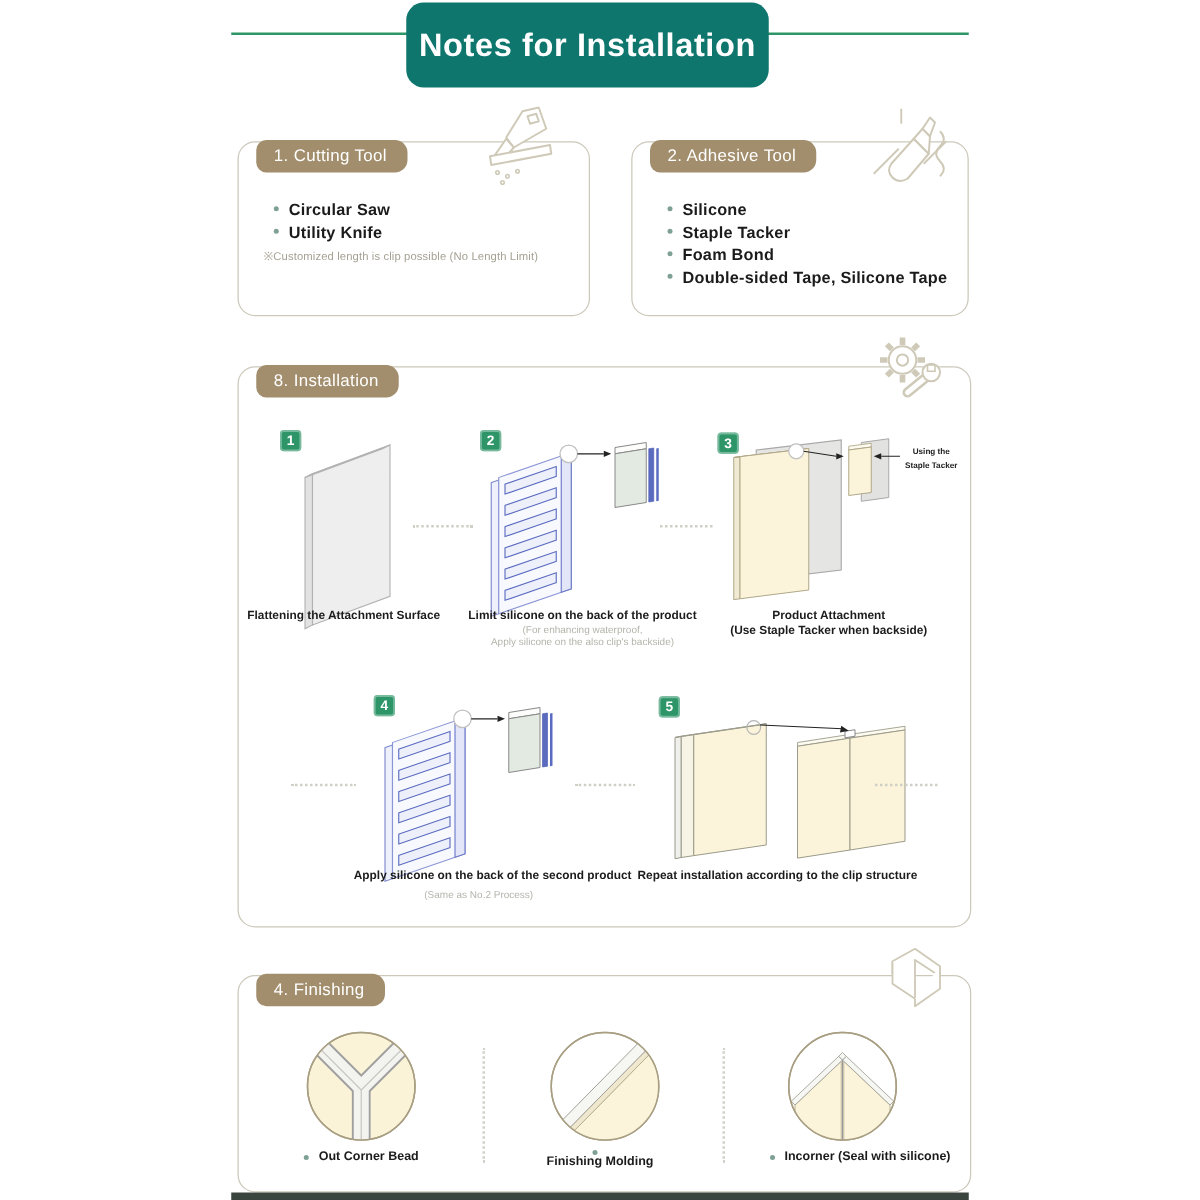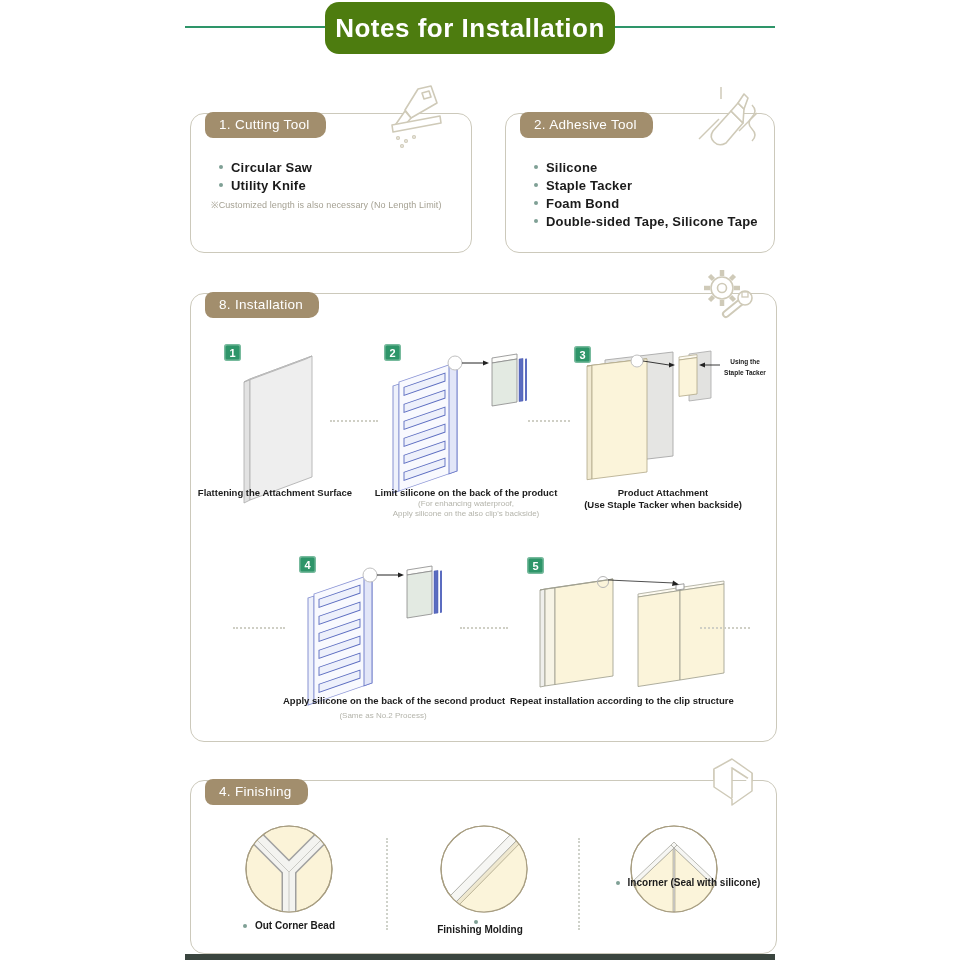--- a/index.html
+++ b/index.html
@@ -1,21 +1,21 @@
 <!DOCTYPE html>
 <html><head>
 <meta charset="utf-8">
 <style>
   html,body{margin:0;padding:0;background:#fff;}
   .page{position:relative;width:960px;height:960px;background:#fff;overflow:hidden;
         font-family:"Liberation Sans",sans-serif;}
   .abs{position:absolute;}
   
   .hline{position:absolute;height:2px;background:#2e9569;}
-  .title-badge{position:absolute;left:325px;top:2px;width:290px;height:52px;background:#4d7c0f;
+  .title-badge{position:absolute;left:325px;top:2px;width:290px;height:68px;background:#0f766e;
       border-radius:14px;color:#fff;font-size:26px;font-weight:bold;display:flex;
       align-items:center;justify-content:center;letter-spacing:.5px;}
   
   .box{position:absolute;border:1.5px solid #ccc9bb;border-radius:14px;background:#fff;}
   .sec-label{position:absolute;left:14px;top:-2px;background:#a28e6d;color:#fff;
       font-size:13.5px;font-weight:normal;padding:5px 16px 6px 14px;border-radius:8px 10px 10px 8px;
       letter-spacing:.3px;white-space:nowrap;}
   
   .tool-list{list-style:none;margin:0;padding:0;position:absolute;}
   .tool-list li{display:flex;align-items:center;font-size:13px;font-weight:bold;color:#1b1b1b;
@@ -51,21 +51,21 @@
     <ul class="tool-list" style="left:28px;top:44px;">
       <li>
           <span class="dot"></span>
           <span>Circular Saw</span>
         </li>
       <li>
           <span class="dot"></span>
           <span>Utility Knife</span>
         </li>
     </ul>
-    <div class="note" style="left:20px;top:84px;">※Customized length is also necessary (No Length Limit)</div>
+    <div class="note" style="left:20px;top:84px;">※Customized length is clip possible (No Length Limit)</div>
   </div>
 
   <svg class="abs" style="left:360px;top:85px;" width="90" height="78" viewBox="0 0 90 78">
     <g stroke="#cfcab8" stroke-width="1.6" fill="#fff" stroke-linejoin="round">
       <path d="M58,4 L71,1 L77,18 L51,33 L45,25 Z"></path>
       <path d="M62,8 L69,6 L71,12 L64,14 Z"></path>
       <path d="M51,33 L41,45 L36,39 L45,26 Z"></path>
       <path d="M32,40 L80,31 L81,38 L33,47 Z"></path>
     </g>
     <g fill="none" stroke="#cfcab8" stroke-width="1.3">
@@ -327,20 +327,20 @@
     <g clip-path="url(#fc3)">
       <polygon points="9,61 46,26 46,100 9,100" fill="#fbf4da" stroke="#b0a788" stroke-width="0.7"></polygon>
       <polygon points="85,61 48,26 48,100 85,100" fill="#fbf4da" stroke="#b0a788" stroke-width="0.7"></polygon>
       <polygon points="6,58 44,22 47,25 9,61" fill="#f6f6f3" stroke="#a0a098" stroke-width="0.7"></polygon>
       <polygon points="88,58 50,22 47,25 85,61" fill="#f6f6f3" stroke="#a0a098" stroke-width="0.7"></polygon>
       <polygon points="44,22 47,19 50,22 47,25" fill="#f6f6f3" stroke="#a0a098" stroke-width="0.7"></polygon>
       <line x1="47" y1="25" x2="47" y2="100" stroke="#999" stroke-width="0.8"></line>
     </g>
     <circle cx="47" cy="46" r="43" fill="none" stroke="#a89e82" stroke-width="1.2"></circle>
   </svg>
-  <div class="fin-caption" style="left:593px;top:877px;width:190px;">
+  <div class="fin-caption" style="left:593px;top:920px;width:190px;">
     <span class="dot"></span>
     <span>Incorner (Seal with silicone)</span>
   </div>
 
   <div class="footer-bar" style="left:185px;top:954px;width:590px;height:6px;"></div>
 
 </div>
 
 </body></html>

